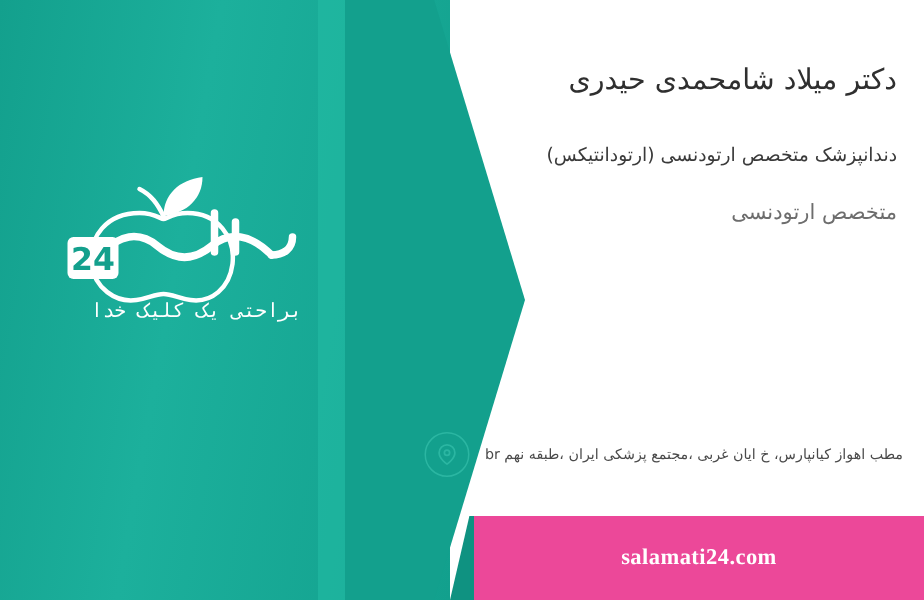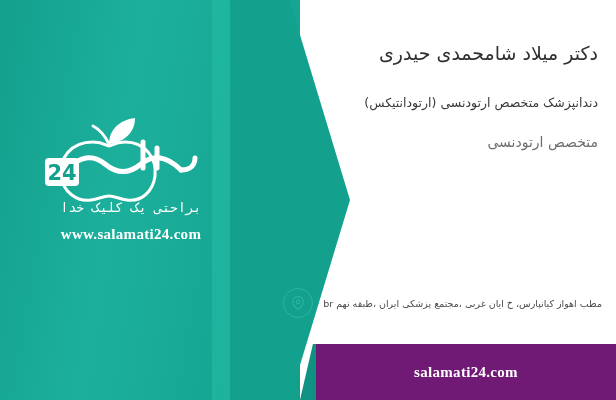--- a/index.html
+++ b/index.html
@@ -138,21 +138,21 @@
     flex: 0 0 28px;
     color: #2bb6a2;
   }
   
   .bottom-bar {
     position: absolute;
     left: 316px;
     bottom: 0;
     width: 300px;
     height: 56px;
-    background: #701a75;
+    background: #ec4899;
     display: flex;
     align-items: center;
     justify-content: center;
   }
   .bottom-bar span {
     font-family: "Liberation Serif", serif;
     font-size: 15px;
     font-weight: bold;
     color: #ffffff;
     letter-spacing: .3px;
@@ -187,21 +187,20 @@
 
       <path d="M36 62 C48 48 62 46 74 56 C86 66 98 66 110 56 C122 46 136 48 150 62" fill="none" stroke="#ffffff" stroke-width="5" stroke-linecap="round"></path>
       <path d="M112 60 L112 34" stroke="#ffffff" stroke-width="5" stroke-linecap="round"></path>
       <path d="M126 60 L126 40" stroke="#ffffff" stroke-width="5" stroke-linecap="round"></path>
       <path d="M150 62 C158 62 164 58 164 50" fill="none" stroke="#ffffff" stroke-width="5" stroke-linecap="round"></path>
 
       <rect x="14" y="50" width="34" height="28" rx="4" fill="#ffffff"></rect>
       <text x="31" y="72" font-family="DejaVu Sans, sans-serif" font-size="21" font-weight="bold" fill="#13a08d" text-anchor="middle">24</text>
     </svg>
     <div class="logo-script">براحتی یک کلیک خدا</div>
-    <div class="logo-url">www.salamati24.com</div>
   </div>
 
   <div class="right">
 
     <div class="doc-name">دکتر میلاد  شامحمدی حیدری</div>
     <div class="doc-spec">دندانپزشک  متخصص ارتودنسی (ارتودانتیکس)</div>
     <div class="doc-sub">متخصص ارتودنسی</div>
 
 
     <div class="contact-row row-addr">

